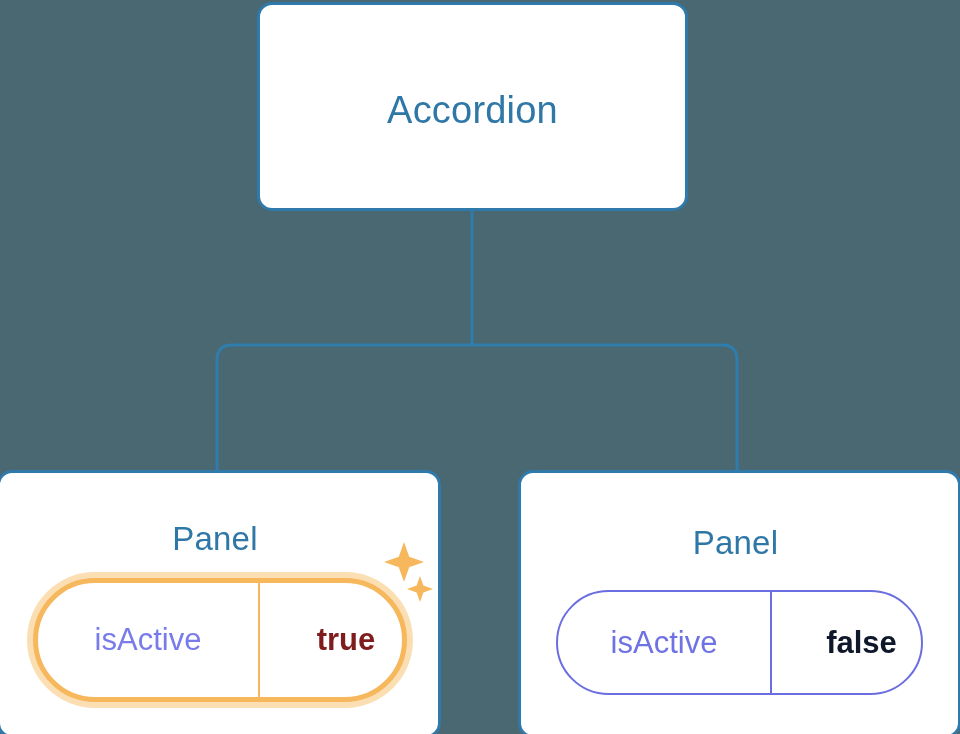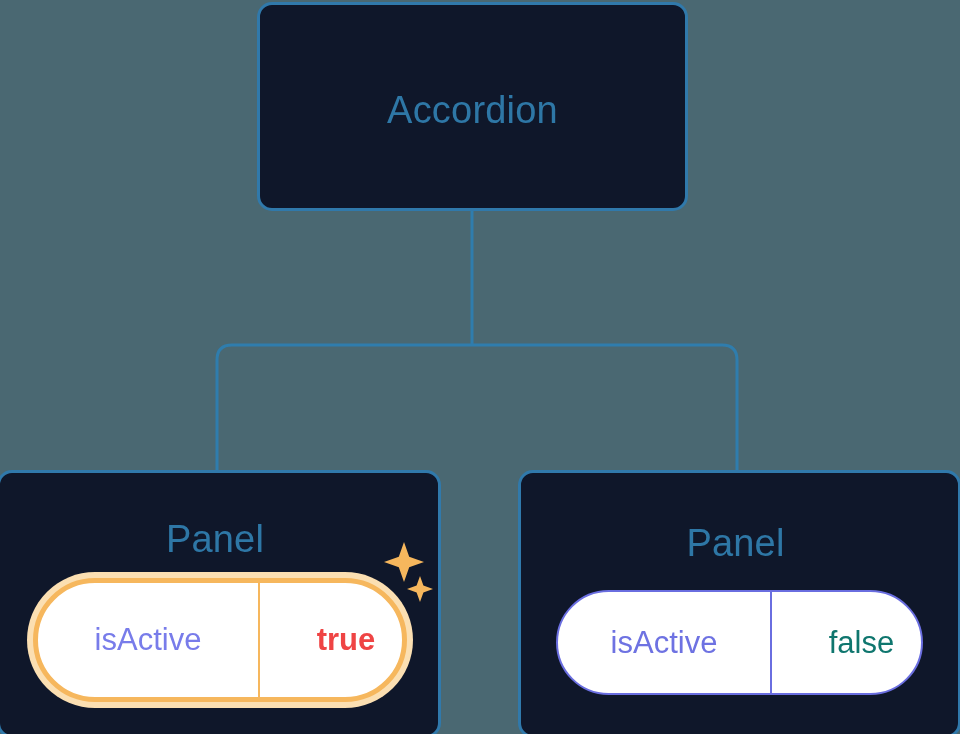--- a/index.html
+++ b/index.html
@@ -28,21 +28,21 @@
     left: 0;
     top: 0;
     width: 960px;
     height: 734px;
     pointer-events: none;
   }
 
   
   .node-card {
     position: absolute;
-    background: #0f172a;
+    background: #ffffff;
     border: 3px solid #3079ab;
     border-radius: 15px;
     box-sizing: border-box;
   }
 
   .node-title {
     color: #2e77a6;
     font-weight: 400;
     text-align: center;
     letter-spacing: 0.2px;
@@ -75,21 +75,21 @@
     width: 444px;
   }
   #panel-right {
     left: 518px;
     width: 443px;
   }
   .panel-node .node-title {
     position: absolute;
     left: 0;
     right: 8px;
-    font-size: 38px;
+    font-size: 33px;
     line-height: 36px;
   }
   #panel-left .node-title { top: 48px; }
   #panel-right .node-title { top: 52px; }
 
   
   .prop-pill {
     position: absolute;
     display: flex;
     align-items: stretch;
@@ -112,21 +112,21 @@
     border-radius: 999px;
     box-shadow: 0 0 0 6px #fbdfb2;
   }
   .prop-pill.highlight .prop-key {
     color: #787cea;
     font-size: 31px;
     flex: 0 0 222px;
     border-right: 2px solid #f6b75d;
   }
   .prop-pill.highlight .prop-val {
-    color: #ef4444;
+    color: #7f1d1d;
     font-size: 31px;
     font-weight: bold;
     flex: 1 1 auto;
   }
   #pill-left {
     left: 33px;
     top: 578px;
     width: 374px;
     height: 124px;
   }
@@ -136,23 +136,23 @@
     border: 2px solid #6a6ee0;
     border-radius: 999px;
   }
   .prop-pill.plain .prop-key {
     color: #6e72e2;
     font-size: 31px;
     flex: 0 0 214px;
     border-right: 2px solid #6a6ee0;
   }
   .prop-pill.plain .prop-val {
-    color: #0f766e;
-    font-size: 31px;
-    font-weight: 400;
+    color: #0f172a;
+    font-size: 31px;
+    font-weight: 700;
     flex: 1 1 auto;
   }
   #pill-right {
     left: 556px;
     top: 590px;
     width: 367px;
     height: 105px;
   }
 
   

